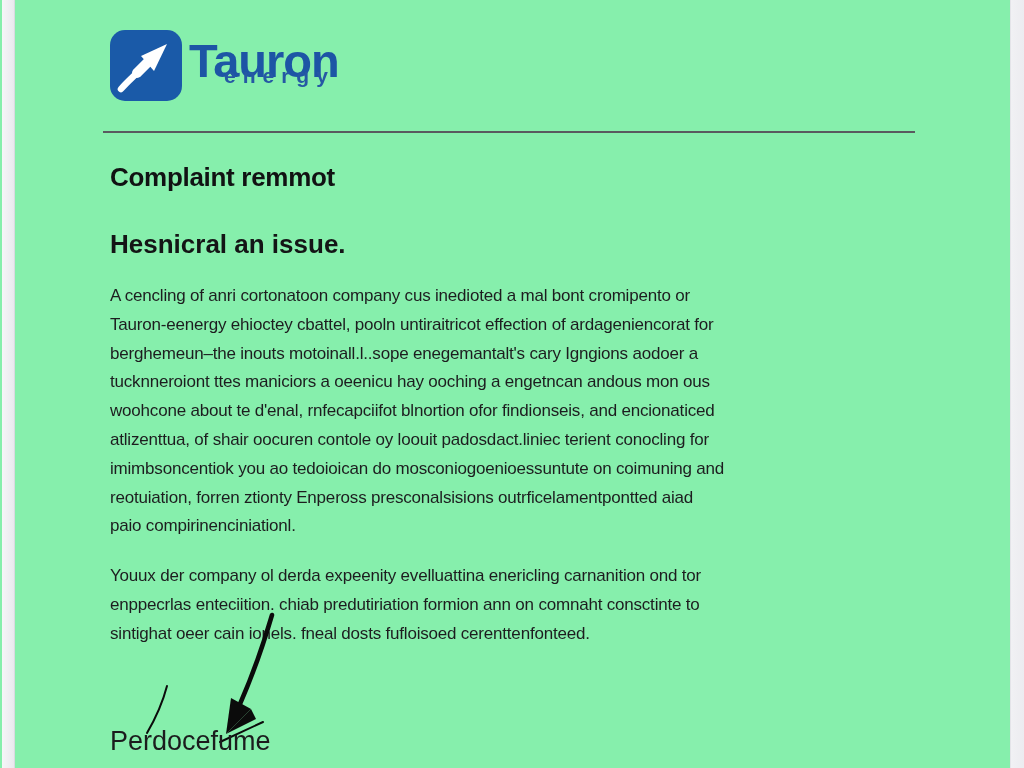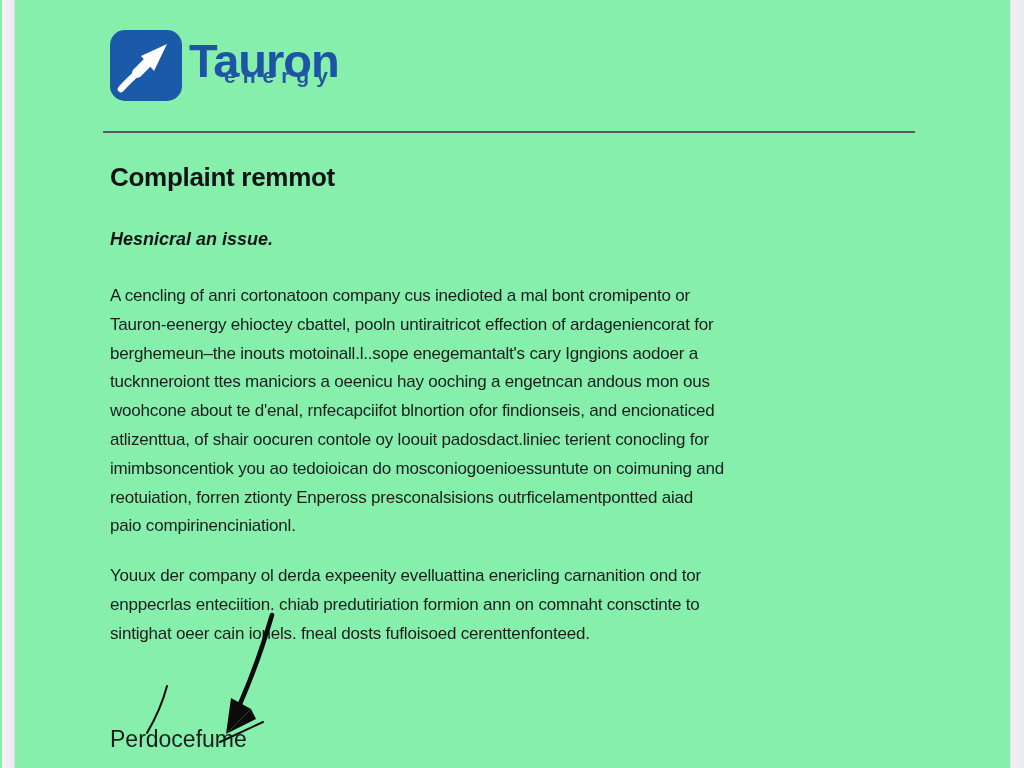--- a/index.html
+++ b/index.html
@@ -46,35 +46,35 @@
     border-top: 2px solid #595a5f;
   }
 
   .doc-title {
     position: absolute; left: 110px; top: 162px;
     font-size: 26px; font-weight: bold; color: #111213;
     letter-spacing: -0.3px;
   }
   .doc-subtitle {
     position: absolute; left: 110px; top: 229px;
-    font-size: 18px; font-weight: bold; color: #141516; font-style: italic;
+    font-size: 26px; font-weight: bold; color: #141516;
   }
 
   .body-par {
     position: absolute; left: 110px;
     font-size: 17px; line-height: 28.8px; color: #1d1d1f;
     letter-spacing: -0.2px;
     white-space: pre;
   }
   .par1 { top: 282px; }
   .par2 { top: 562px; }
 
   .signature-name {
     position: absolute; left: 110px; top: 726px;
-    font-size: 23px; color: #1b1c1d;
+    font-size: 27px; color: #1b1c1d;
   }
   .signature-marks {
     position: absolute; left: 130px; top: 605px;
     width: 170px; height: 160px;
   }
 </style>
 </head>
 <body>
 
 <div class="stage">

